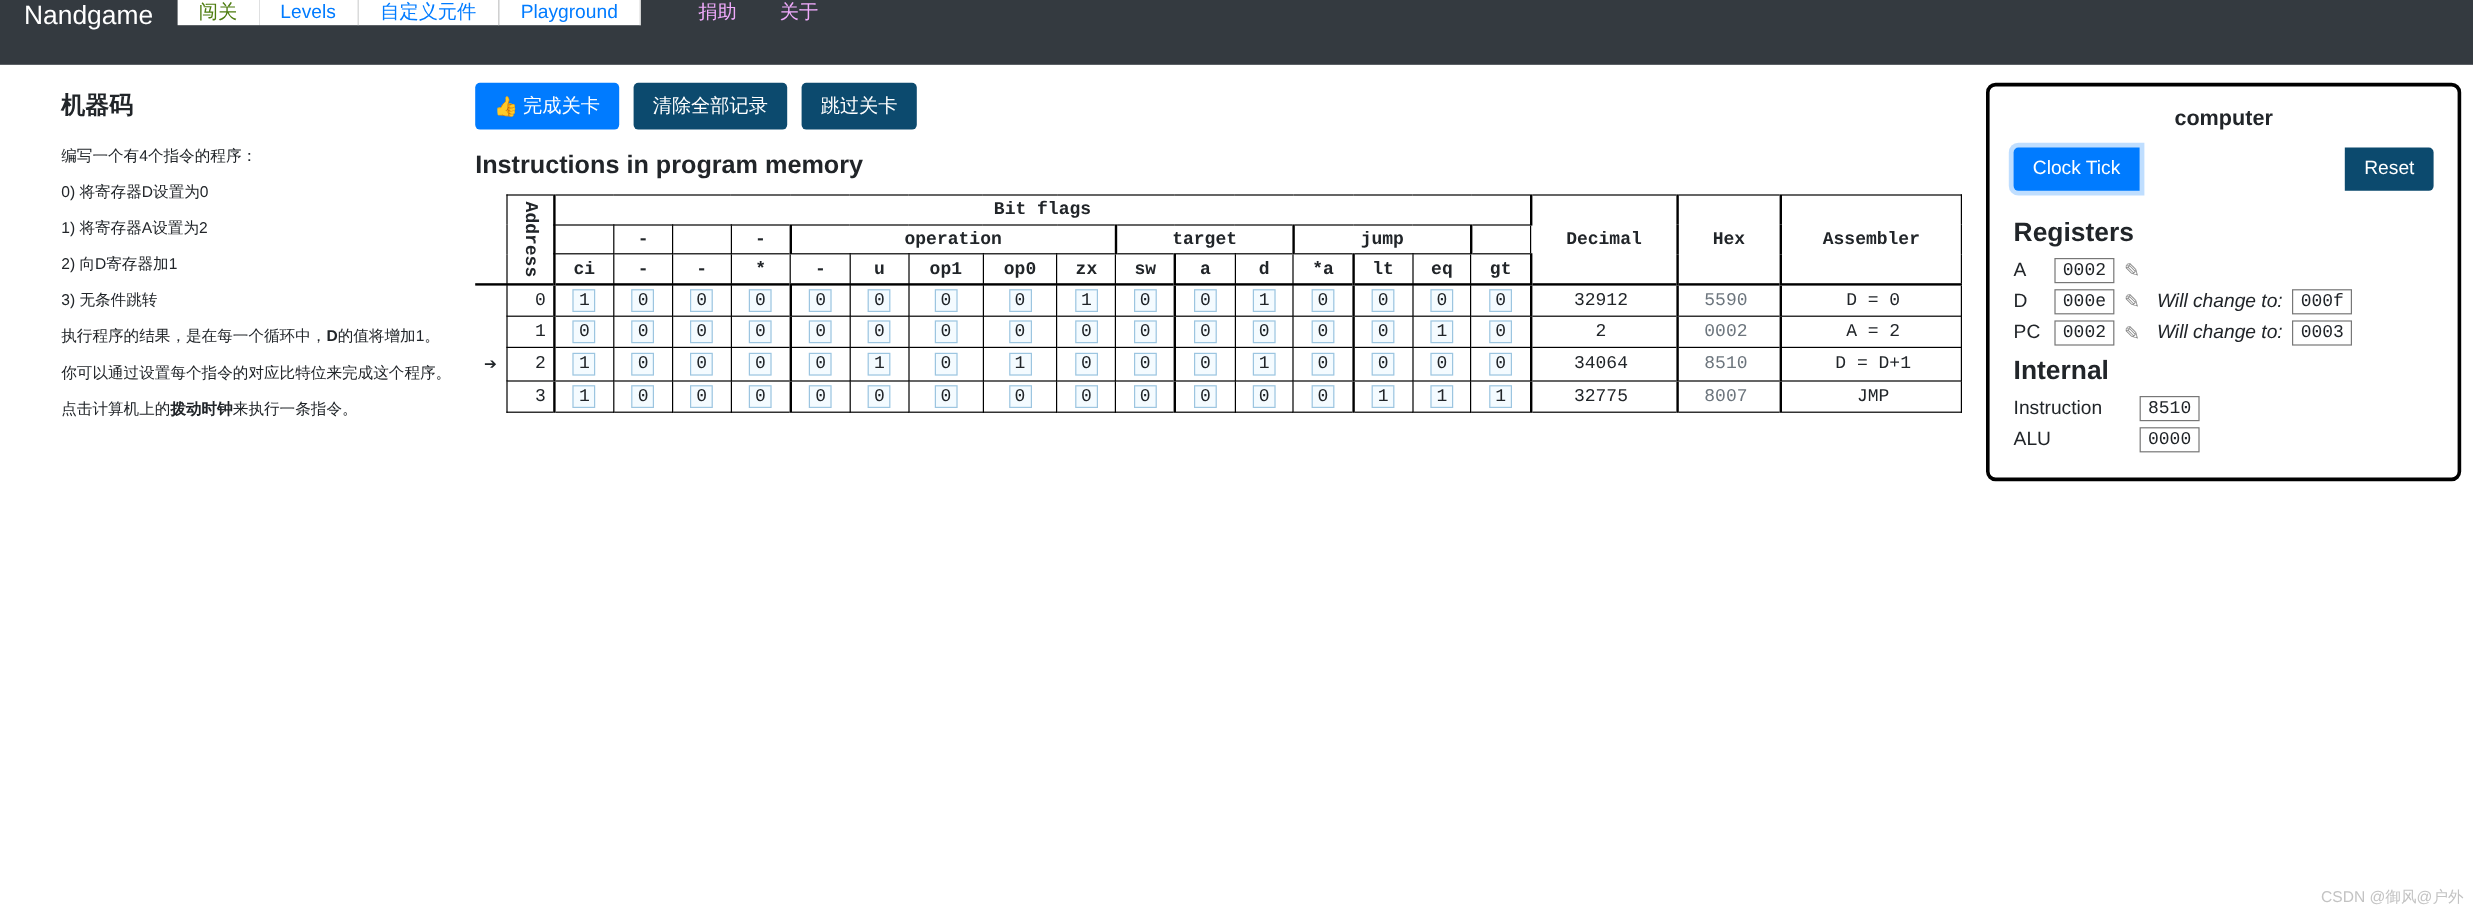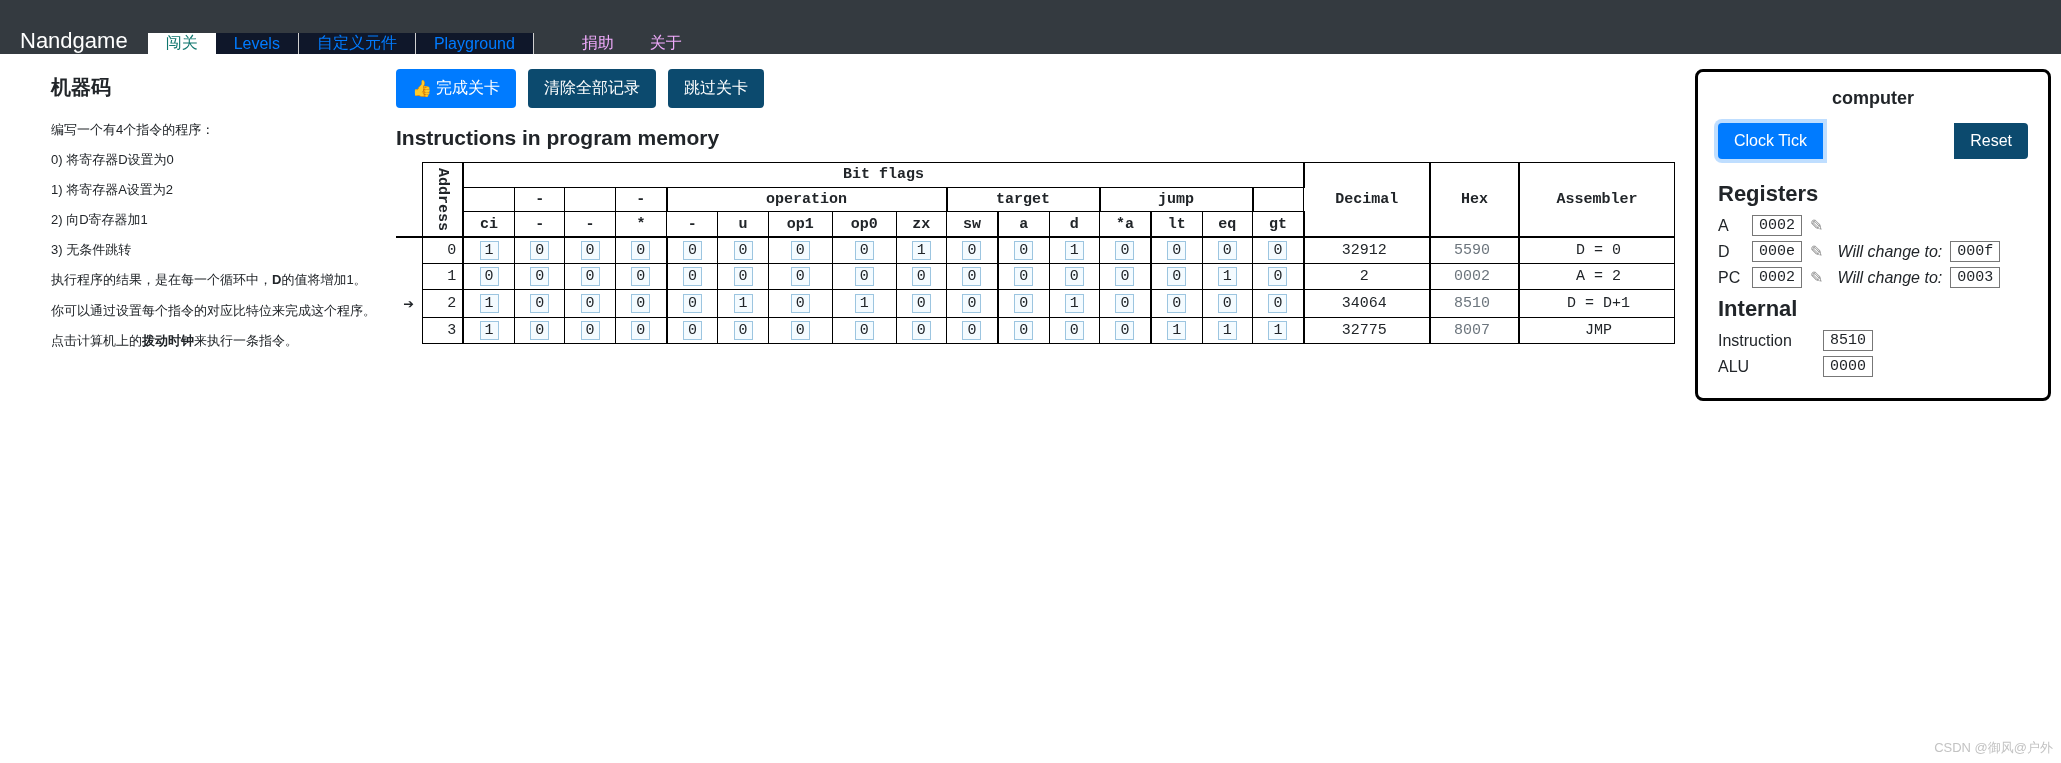--- a/index.html
+++ b/index.html
@@ -1,22 +1,22 @@
 <!DOCTYPE html>
 <html><head>
 <meta charset="utf-8">
 <style>
 * { box-sizing: border-box; margin: 0; padding: 0; }
 body { font-family: -apple-system, "Segoe UI", Arial, sans-serif; font-size: 16px; color: #212529; background: #fff; }
-.navbar { background: #343a40; display: flex; align-items: flex-end; height: 54px; }
+.navbar { background: #343a40; display: flex; align-items: flex-start; height: 54px; }
 .brand { color: #fff; font-size: 22px; padding: 0 20px; display: flex; align-items: center; }
 .nav-tabs { display: flex; align-items: stretch; }
 .nav-tab { padding: 0 18px; display: flex; align-items: center; color: #007bff; cursor: pointer; background: #e9ecef; border-right: 1px solid #d0d0d0; font-size: 16px; }
-.nav-tab.active { background: #fff; color: #0f766e; font-weight: normal; border-right: none; }
-.nav-tab.grey { background: #0f172a; }
+.nav-tab.active { background: #fff; color: #4d7c0f; font-weight: normal; border-right: none; }
+.nav-tab.grey { background: #ffffff; }
 .nav-links { display: flex; align-items: center; margin-left: 30px; }
 .nav-link { color: #f0abfc; margin: 0 18px; cursor: pointer; }
 .main { display: flex; padding: 15px 10px; gap: 20px; }
 .left { width: 330px; padding: 5px 0 0 5px; margin-left: 36px; }
 .left h2 { font-size: 20px; font-weight: bold; margin-bottom: 18px; }
 .left p { margin: 8px 0; line-height: 1.7; font-size: 13px; }
 .center { flex: 1; min-width: 0; }
 .btnrow { display: flex; gap: 12px; margin-bottom: 18px; }
 .btn { border: none; border-radius: 4px; padding: 9px 16px; font-size: 16px; cursor: pointer; color: #fff; display: inline-flex; align-items: center; }
 .btn-primary { background: #007bff; }
@@ -28,21 +28,21 @@
 table.mem th { font-weight: bold; }
 .addr-col { writing-mode: vertical-lr; text-orientation: mixed; font-weight: bold; padding: 5px 3px !important; }
 .group-border-r { border-right: 2px solid #000 !important; }
 .thick-b { border-bottom: 2px solid #000 !important; }
 .arrow-col { width: 26px; border: none !important; }
 .lbl-head th { font-weight: bold; }
 .hex-cell { color: #6c757d; text-align: right; padding-right: 10px !important; }
 .dec-cell { text-align: right; padding-right: 10px !important; }
 .asm-cell { text-align: left; padding-left: 8px !important; }
 .bitbox { display: inline-block; min-width: 18px; padding: 0 4px; border: 1px solid #9cc5e0; background: #f4fbff; font-family: "Courier New", monospace; }
-.right { width: 356px; }
+.right { width: 396px; }
 .panel { border: 3px solid #000; border-radius: 8px; padding: 16px 20px; }
 .panel h3 { text-align: center; font-weight: bold; font-size: 18px; margin-bottom: 14px; }
 .panel-btns { display: flex; justify-content: space-between; gap: 0; margin-bottom: 22px; }
 .panel-btns .btn-primary { box-shadow: 0 0 0 4px rgba(0,123,255,.25); border-radius: 4px 0 0 4px; }
 .panel-btns .btn-secondary { border-radius: 0 4px 4px 0; }
 .section-title { font-weight: bold; font-size: 22px; margin: 8px 0 8px; }
 .regrow { display: flex; align-items: center; gap: 8px; margin: 5px 0; font-size: 16px; }
 .reglabel { width: 26px; }
 .regval { font-family: "Courier New", monospace; border: 1px solid #777; padding: 1px 6px; font-size: 15px; }
 .pencil { color: #888; cursor: pointer; }

